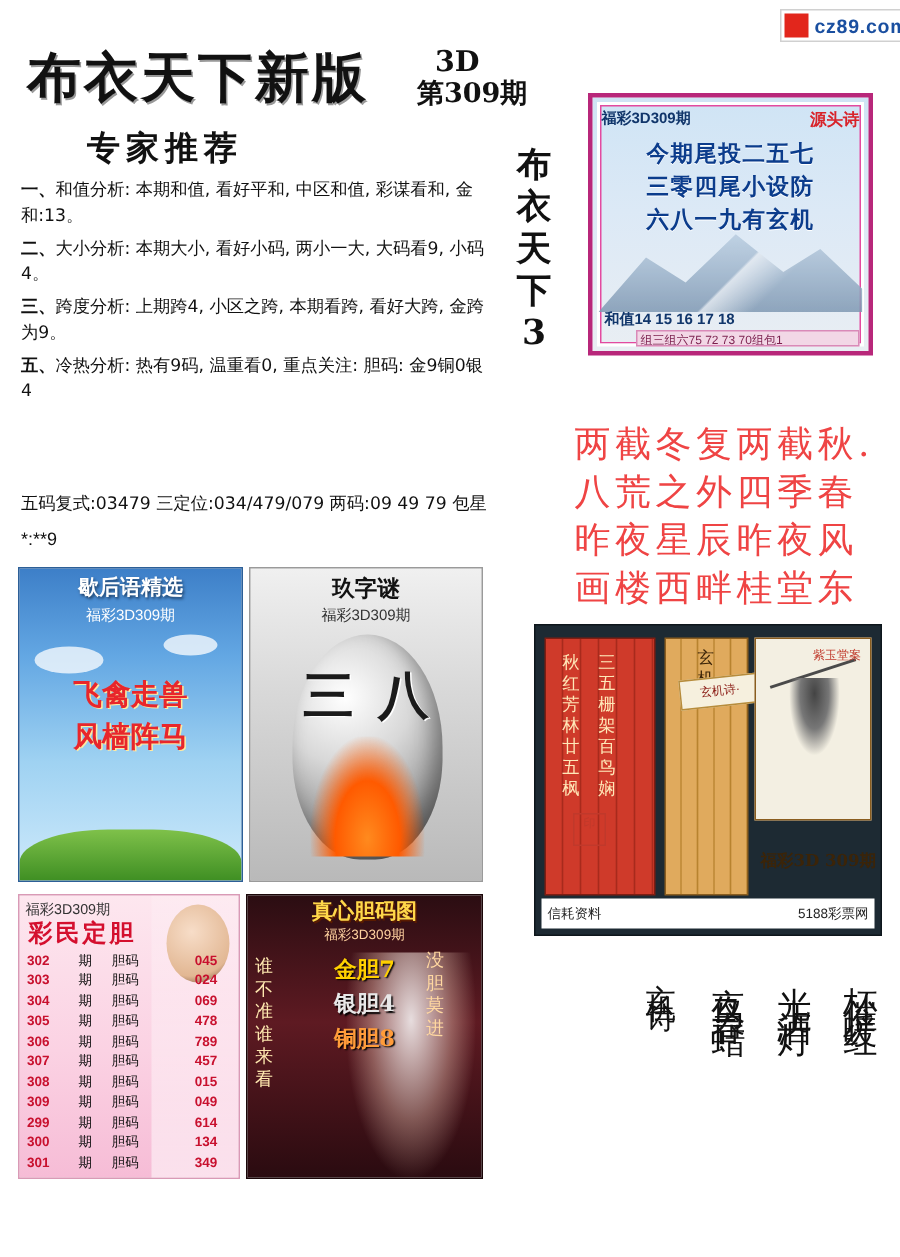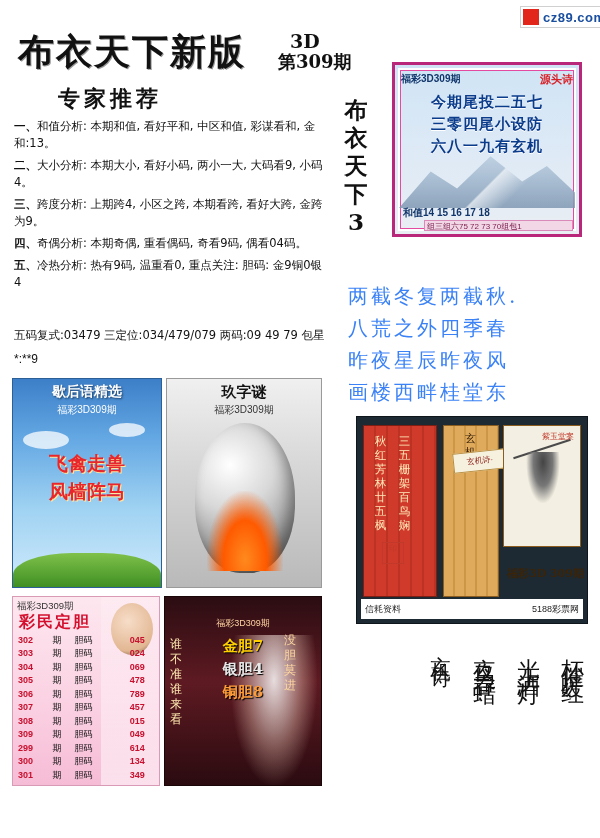--- a/index.html
+++ b/index.html
@@ -109,22 +109,23 @@
     font-size:8px;color:#7a1f4d;line-height:11px;padding-left:2px;box-sizing:border-box;
     overflow:hidden;white-space:nowrap;margin-left:23px;
   }
 
   
   .callig{
     position:absolute;left:348px;top:280px;width:240px;height:135px;
   }
   .callig .line{
     font-family:"DejaVu Serif", serif;
-    font-size:20px;color:#3b82f6;letter-spacing:3px;line-height:32px;
+    font-size:24px;color:#ef4444;letter-spacing:3px;line-height:32px;
     white-space:nowrap;
+    margin-left:35px;
   }
 
   
   .card-xhy{
     position:absolute;left:12px;top:378px;width:150px;height:210px;
     background:linear-gradient(180deg,#3d7fc8 0%,#63a7e3 28%,#9fd2f2 62%,#cfeafb 100%);
     overflow:hidden;border:1px solid #2d5f97;box-sizing:border-box;
   }
   .card-xhy .hdr{
     position:absolute;top:4px;left:0;right:0;text-align:center;
@@ -337,23 +338,20 @@
 
   <div class="analysis">
     <div class="row">
       <span class="lead">一、</span><span>和值分析: 本期和值, 看好平和, 中区和值, 彩谋看和, 金和:13。</span>
     </div>
     <div class="row">
       <span class="lead">二、</span><span>大小分析: 本期大小, 看好小码, 两小一大, 大码看9, 小码4。</span>
     </div>
     <div class="row">
       <span class="lead">三、</span><span>跨度分析: 上期跨4, 小区之跨, 本期看跨, 看好大跨, 金跨为9。</span>
-    </div>
-    <div class="row">
-      <span class="lead">四、</span><span>奇偶分析: 本期奇偶, 重看偶码, 奇看9码, 偶看04码。</span>
     </div>
     <div class="row">
       <span class="lead">五、</span><span>冷热分析: 热有9码, 温重看0, 重点关注: 胆码: 金9铜0银4</span>
     </div>
   </div>
   <div class="footer-line">五码复式:03479 三定位:034/479/079 两码:09 49 79 包星</div>
   <div class="star">*:**9</div>
 
   <div class="vtitle">布衣天下3</div>
 
@@ -390,20 +388,21 @@
       <div>飞禽走兽</div>
       <div>风樯阵马</div>
     </div>
   </div>
 
   <div class="card-jzm">
     <div class="egg"></div>
     <div class="flame"></div>
     <div class="hdr">玖字谜</div>
     <div class="sub">福彩3D309期</div>
+    <div class="num">三八</div>
   </div>
 
   <div class="card-cm">
     <div class="person">
       <div class="face"></div>
     </div>
     <div class="t1">福彩3D309期</div>
     <div class="t2">彩民定胆</div>
     <table class="cm-table">
       <tbody>
@@ -472,20 +471,21 @@
             <td class="c2">期</td>
             <td class="c3">胆码</td>
             <td class="c4">349</td>
           </tr>
       </tbody>
     </table>
   </div>
 
   <div class="card-zx">
     <div class="figure"></div>
+    <div class="hdr">真心胆码图</div>
     <div class="sub">福彩3D309期</div>
     <div class="gold">
       <div>金胆7</div>
       <div class="silver">银胆4</div>
       <div class="copper">铜胆8</div>
     </div>
     <div class="vtxt">谁不准谁来看</div>
     <div class="vtxt2">没胆莫进</div>
   </div>
 

